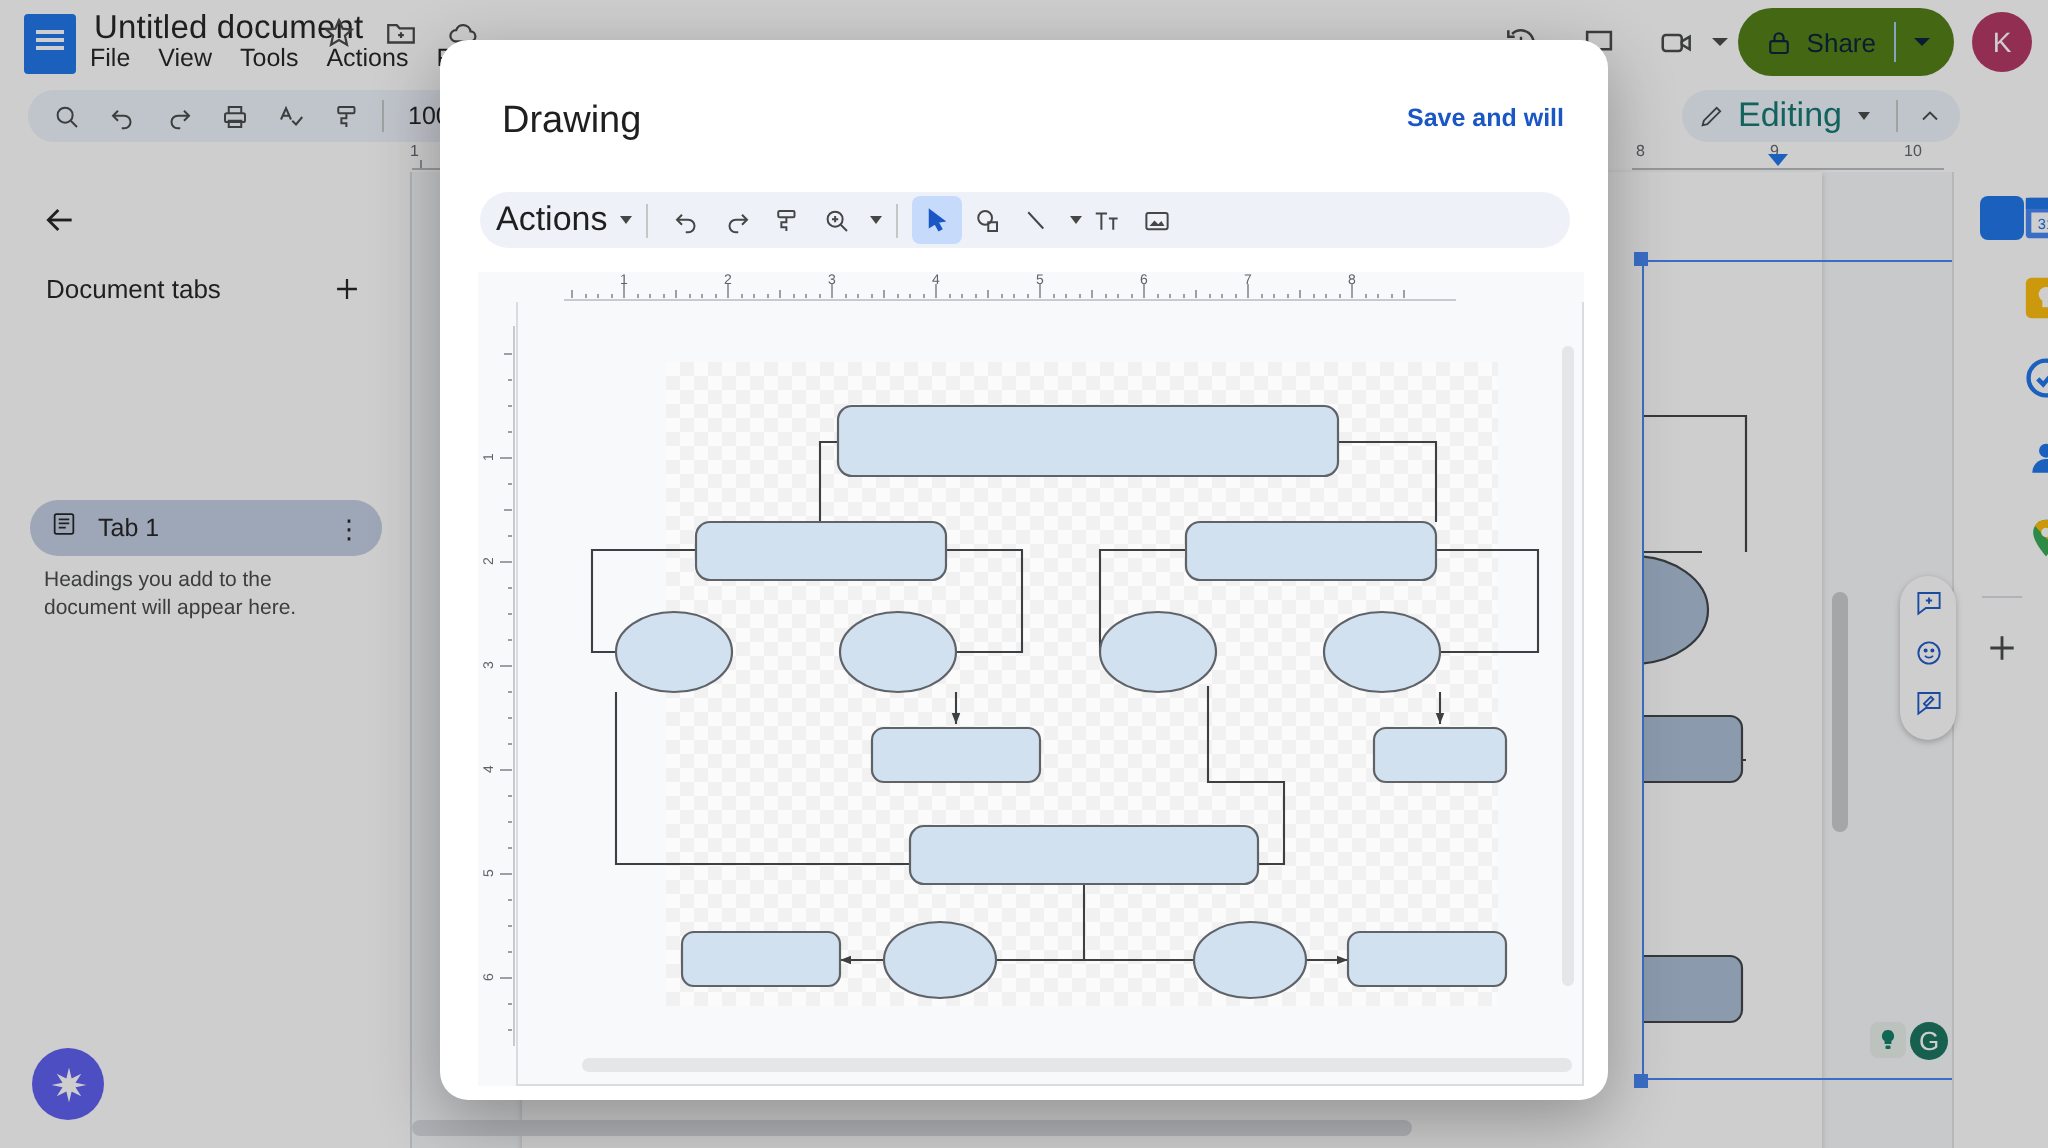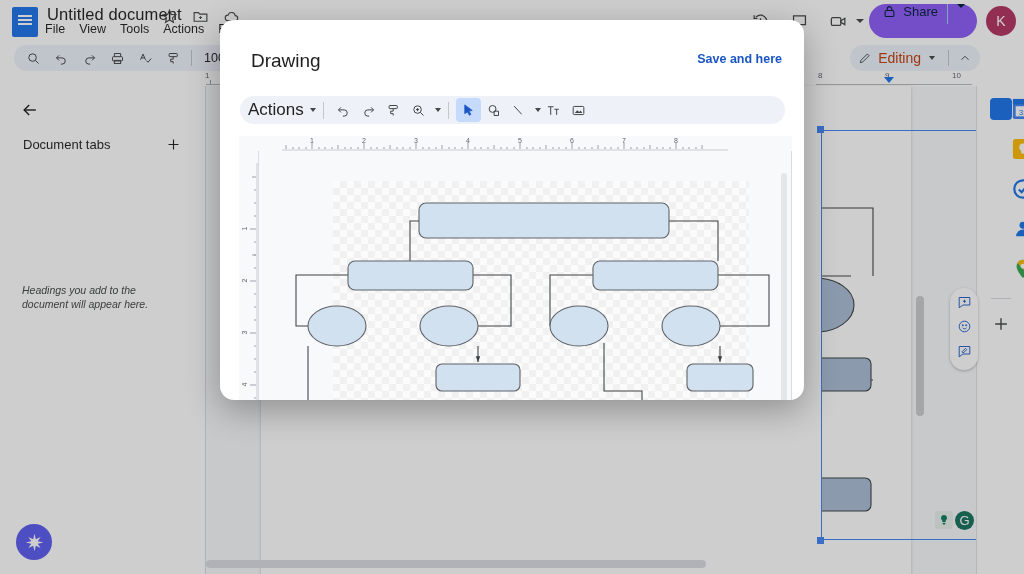--- a/index.html
+++ b/index.html
@@ -35,22 +35,22 @@
   .ti svg { width:17px; height:17px; fill:none; stroke:#444746; stroke-width:1.6; }
 
   .menubar { position:absolute; left:45px; top:22px; display:flex; gap:14px; }
   .menubar span { font-size:12.5px; color:#1f1f1f; white-space:nowrap; }
 
   .hdr-right { position:absolute; right:8px; top:4px; display:flex; align-items:center; gap:5px; }
   .hicon { width:34px; height:34px; border-radius:50%; display:flex; align-items:center; justify-content:center; }
   .hicon svg { width:19px; height:19px; fill:none; stroke:#444746; stroke-width:1.6; }
   .cam-wrap { display:flex; align-items:center; gap:1px; }
   .share-btn {
-    display:flex; gap:6px;
-    background:#8b5cf6; border-radius:18px; height:34px; padding:0 12px 0 13px;
+    display:flex; align-items:center; gap:6px;
+    background:#4d7c0f; border-radius:18px; height:34px; padding:0 12px 0 13px;
     font-size:13px; color:#001d35;
   }
   .share-btn svg { width:15px; height:15px; fill:none; stroke:#001d35; stroke-width:1.7; }
   .share-div { width:1px; height:20px; background:#9fcbe8; margin:0 3px; }
   .caret { width:0;height:0;border-left:4px solid transparent;border-right:4px solid transparent;border-top:4.5px solid #001d35; }
   .avatar {
     width:30px;height:30px;border-radius:50%;background:#b3335f;color:#fff;
     display:flex;align-items:center;justify-content:center;font-size:14px;margin-left:4px;
   }
 
@@ -64,21 +64,21 @@
   .tb-ic svg { width:15px;height:15px;fill:none;stroke:#444746;stroke-width:1.6; }
   .zoomval { font-size:12.5px;color:#1f1f1f;padding:0 3px 0 7px; }
   .tb-caret { width:0;height:0;border-left:3.5px solid transparent;border-right:3.5px solid transparent;border-top:4px solid #444746;margin-left:2px;margin-right:4px; }
   .tb-sep { width:1px;height:16px;background:#c4c7c5;margin:0 3px; }
 
   .editing-pill {
     position:absolute; right:44px; top:1px; height:26px; background:#edf2fa; border-radius:14px;
     display:flex; align-items:center; padding:0 8px; gap:6px;
   }
   .editing-pill svg { width:14px;height:14px;fill:none;stroke:#444746;stroke-width:1.6; }
-  .editing-pill .lbl { font-size:14px;color:#c2410c; }
+  .editing-pill .lbl { font-size:17px;color:#0f766e; }
 
   
   .h-ruler { position:absolute; top:72px; left:0; width:1024px; height:14px; background:#fff; }
   .hr-num { position:absolute; top:-1px; font-size:8px; color:#5f6368; }
   .hr-tick { position:absolute; background:#9aa0a6; }
   .hr-line { position:absolute; bottom:1px; height:1px; background:#b9bcbf; }
   .indent-marker {
     position:absolute; width:0;height:0;
     border-left:5px solid transparent;border-right:5px solid transparent;border-top:6px solid #1a73e8;
   }
@@ -92,21 +92,21 @@
   .plus-btn svg{width:17px;height:17px;stroke:#1f1f1f;stroke-width:1.6;fill:none;}
   .tab-item {
     position:absolute; left:15px; top:164px; width:176px; height:28px;
     background:#c2cde0; border-radius:14px; display:flex; align-items:center; padding:0 10px;
   }
   .tab-item .t-ic svg { width:14px;height:14px;fill:none;stroke:#1f1f1f;stroke-width:1.5; }
   .tab-item .t-lbl { font-size:12.5px;color:#1f1f1f; margin-left:10px; }
   .tab-item .t-dots { position:absolute; right:10px; color:#1f1f1f; font-size:13px; line-height:1; letter-spacing:0; }
   .tabs-hint {
     position:absolute; left:22px; top:197px; width:162px;
-    font-size:10.5px; font-style:italic; color:#444746; line-height:1.35;
+    font-size:10.5px; color:#444746; line-height:1.35;
   }
   .pane-divider { position:absolute; left:205px; top:86px; width:1px; height:488px; background:#dadce0; }
 
   
   .doc-canvas { position:absolute; top:86px; left:206px; width:770px; height:488px; background:#f8f9fa; }
   .doc-page { position:absolute; left:55px; top:0; width:650px; height:520px; background:#fff; box-shadow:0 1px 3px rgba(60,64,67,.25); }
 
   
   .doc-drawing { position:absolute; left:560px; top:44px; width:262px; height:410px; }
   .sel-box { position:absolute; inset:0; border:1.4px solid #4285f4; }
@@ -146,21 +146,21 @@
   
   .page-scroll { position:absolute; left:206px; bottom:6px; width:760px; height:8px; }
   .page-scroll .thumb { position:absolute; left:0; width:500px; height:8px; border-radius:4px; background:#dadce0; }
   .v-scroll { position:absolute; right:52px; top:210px; width:8px; height:120px; border-radius:4px; background:#c9ccce; }
 
   
   .dim { position:absolute; inset:0; background:rgba(32,33,36,.22); }
 
   
   .modal {
-    position:absolute; left:220px; top:20px; width:584px; height:380px;
+    position:absolute; left:220px; top:20px; width:584px; height:530px;
     background:#fff; border-radius:14px; box-shadow:0 10px 34px rgba(0,0,0,.30);
     overflow:hidden;
     text-decoration:underline;
   }
   .modal-title { position:absolute; left:31px; top:30px; font-size:19px; color:#1f1f1f; }
   .save-close { position:absolute; right:22px; top:32px; font-size:12.5px; color:#1a56c4; font-weight:bold; }
 
   .draw-toolbar {
     position:absolute; left:20px; top:76px; width:545px; height:28px;
     background:#eef2f8; border-radius:14px; display:flex; align-items:center; padding:0 8px;
@@ -350,20 +350,30 @@
             <path d="M11 6l-6 6 6 6"></path>
           </svg>
       </span>
       <div class="doctabs-hdr">Document tabs</div>
       <span class="plus-btn">
         <svg viewBox="0 0 24 24">
             <path d="M12 5v14M5 12h14"></path>
           </svg>
       </span>
 
+      <div class="tab-item">
+        <span class="t-ic">
+          <svg viewBox="0 0 24 24">
+              <rect x="4" y="3.5" width="16" height="17" rx="1.6"></rect>
+              <path d="M7.5 8h9M7.5 11.5h9M7.5 15h6"></path>
+            </svg>
+        </span>
+        <span class="t-lbl">Tab 1</span>
+        <span class="t-dots">⋮</span>
+      </div>
 
       <div class="tabs-hint">Headings you add to the document will appear here.</div>
     </div>
     <div class="pane-divider"></div>
 
     <div class="doc-canvas">
       <div class="doc-page">
         <div class="doc-drawing">
           <svg width="262" height="410" viewBox="0 0 262 410">
             <g stroke="#3c4043" stroke-width="1.1" fill="none">
@@ -470,21 +480,21 @@
 
     <div class="page-scroll">
       <div class="thumb"></div>
     </div>
   </div>
 
   <div class="dim"></div>
 
   <div class="modal">
     <div class="modal-title">Drawing</div>
-    <div class="save-close">Save and here</div>
+    <div class="save-close">Save and will</div>
 
     <div class="draw-toolbar">
       <span class="dt-actions">Actions</span>
       <span class="dt-caret"></span>
       <span class="dt-sep"></span>
 
       <span class="dt-ic">
         <svg viewBox="0 0 24 24">
             <path d="M8 7L4 11l4 4"></path>
             <path d="M4 11h9a5 5 0 0 1 0 10h-2"></path>

